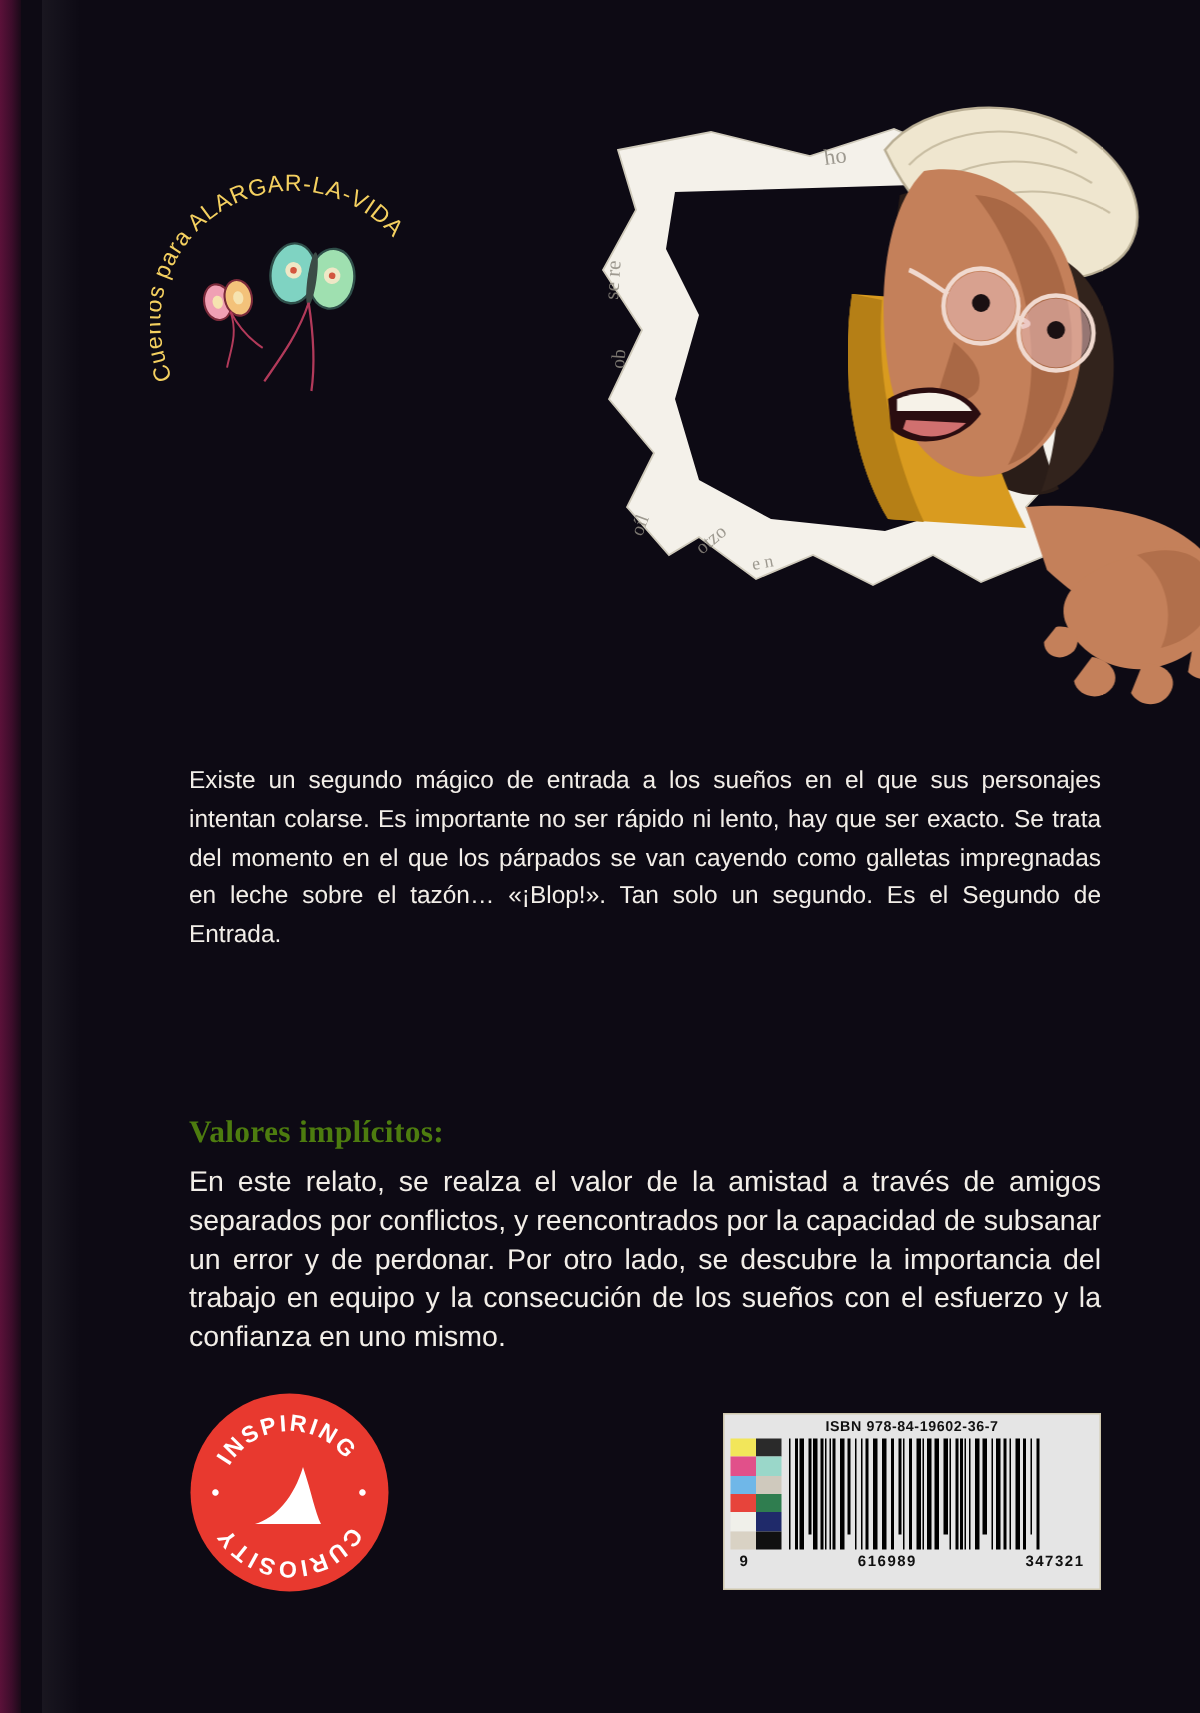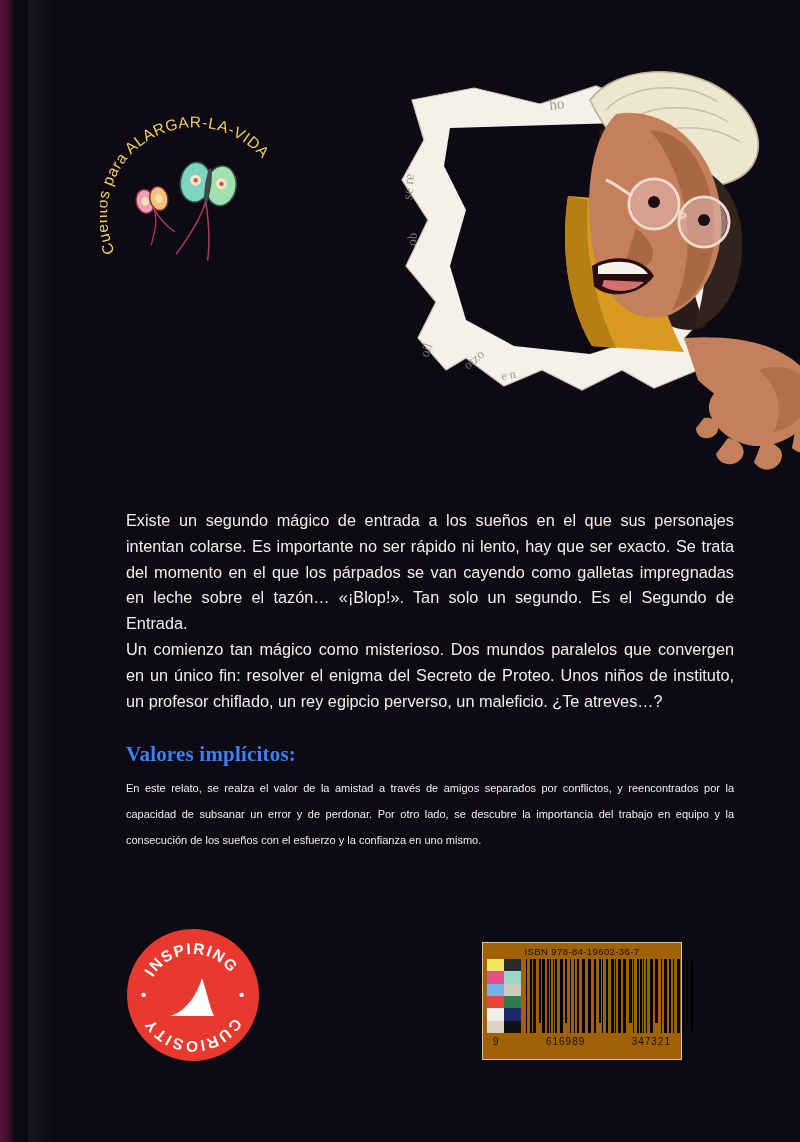--- a/index.html
+++ b/index.html
@@ -49,52 +49,53 @@
     color: #f2eee8;
     font-size: 16.3px;
     line-height: 25.8px;
     text-align: justify;
   }
   .blurb p { margin: 0; }
   .blurb p + p { margin-top: 0px; }
   .section-title {
     position: absolute;
     left: 112px; top: 742px;
-    color: #3b82f6;
+    color: #4d7c0f;
     font-family: "Liberation Serif", serif;
     font-weight: bold;
     font-size: 21px;
     letter-spacing: .2px;
   }
   .values {
     position: absolute;
     left: 112px; top: 776px;
     width: 608px;
     color: #f2eee8;
-    font-size: 11px;
+    font-size: 19px;
     line-height: 25.8px;
     text-align: justify;
   }
 
   
   .seal {
     position: absolute;
     left: 112px; top: 928px;
     width: 134px; height: 134px;
   }
   .seal svg { display:block; }
 
   
   .barcode-box {
     position: absolute;
     left: 468px; top: 942px;
-    width: 200px; height: 118px;
-    background: #a16207;
+    width: 252px; height: 118px;
+    background: #e5e5e5;
     border: 1px solid #cfc7ad;
     padding: 3px 4px 2px 4px;
+    font-weight: bold;
   }
   .isbn-text {
     text-align: center;
     font-size: 9.5px;
     color: #111;
     letter-spacing: .4px;
     margin-bottom: 2px;
     font-family: "Liberation Sans", sans-serif;
   }
   .bars-wrap {
@@ -249,21 +250,20 @@
           <path d="M350,348 C362,346 368,356 362,364 C354,372 342,368 342,358 Z"></path>
         </g>
         <path d="M404,300 C430,292 450,300 454,318 C458,338 444,356 420,362
                  C430,340 424,314 404,300 Z" fill="#a96845" opacity="0.7"></path>
       </g>
     </svg>
   </div>
 
   <div class="blurb">
     <p>Existe un segundo mágico de entrada a los sueños en el que sus personajes intentan colarse. Es importante no ser rápido ni lento, hay que ser exacto. Se trata del momento en el que los párpados se van cayendo como galletas impregnadas en leche sobre el tazón… «¡Blop!». Tan solo un segundo. Es el Segundo de Entrada.</p>
-    <p>Un comienzo tan mágico como misterioso. Dos mundos paralelos que convergen en un único fin: resolver el enigma del Secreto de Proteo. Unos niños de instituto, un profesor chiflado, un rey egipcio perverso, un maleficio. ¿Te atreves…?</p>
   </div>
 
   <div class="section-title">Valores implícitos:</div>
   <div class="values">En este relato, se realza el valor de la amistad a través de amigos separados por conflictos, y reencontrados por la capacidad de subsanar un error y de perdonar. Por otro lado, se descubre la importancia del trabajo en equipo y la consecución de los sueños con el esfuerzo y la confianza en uno mismo.</div>
 
   <div class="seal">
     <svg width="134" height="134" viewBox="0 0 134 134" aria-hidden="true">
       <circle cx="67" cy="67" r="66" fill="#e8392f"></circle>
       <defs>
         <path id="sealTop" d="M 21,74 A 46,46 0 0 1 113,70" fill="none"></path>

